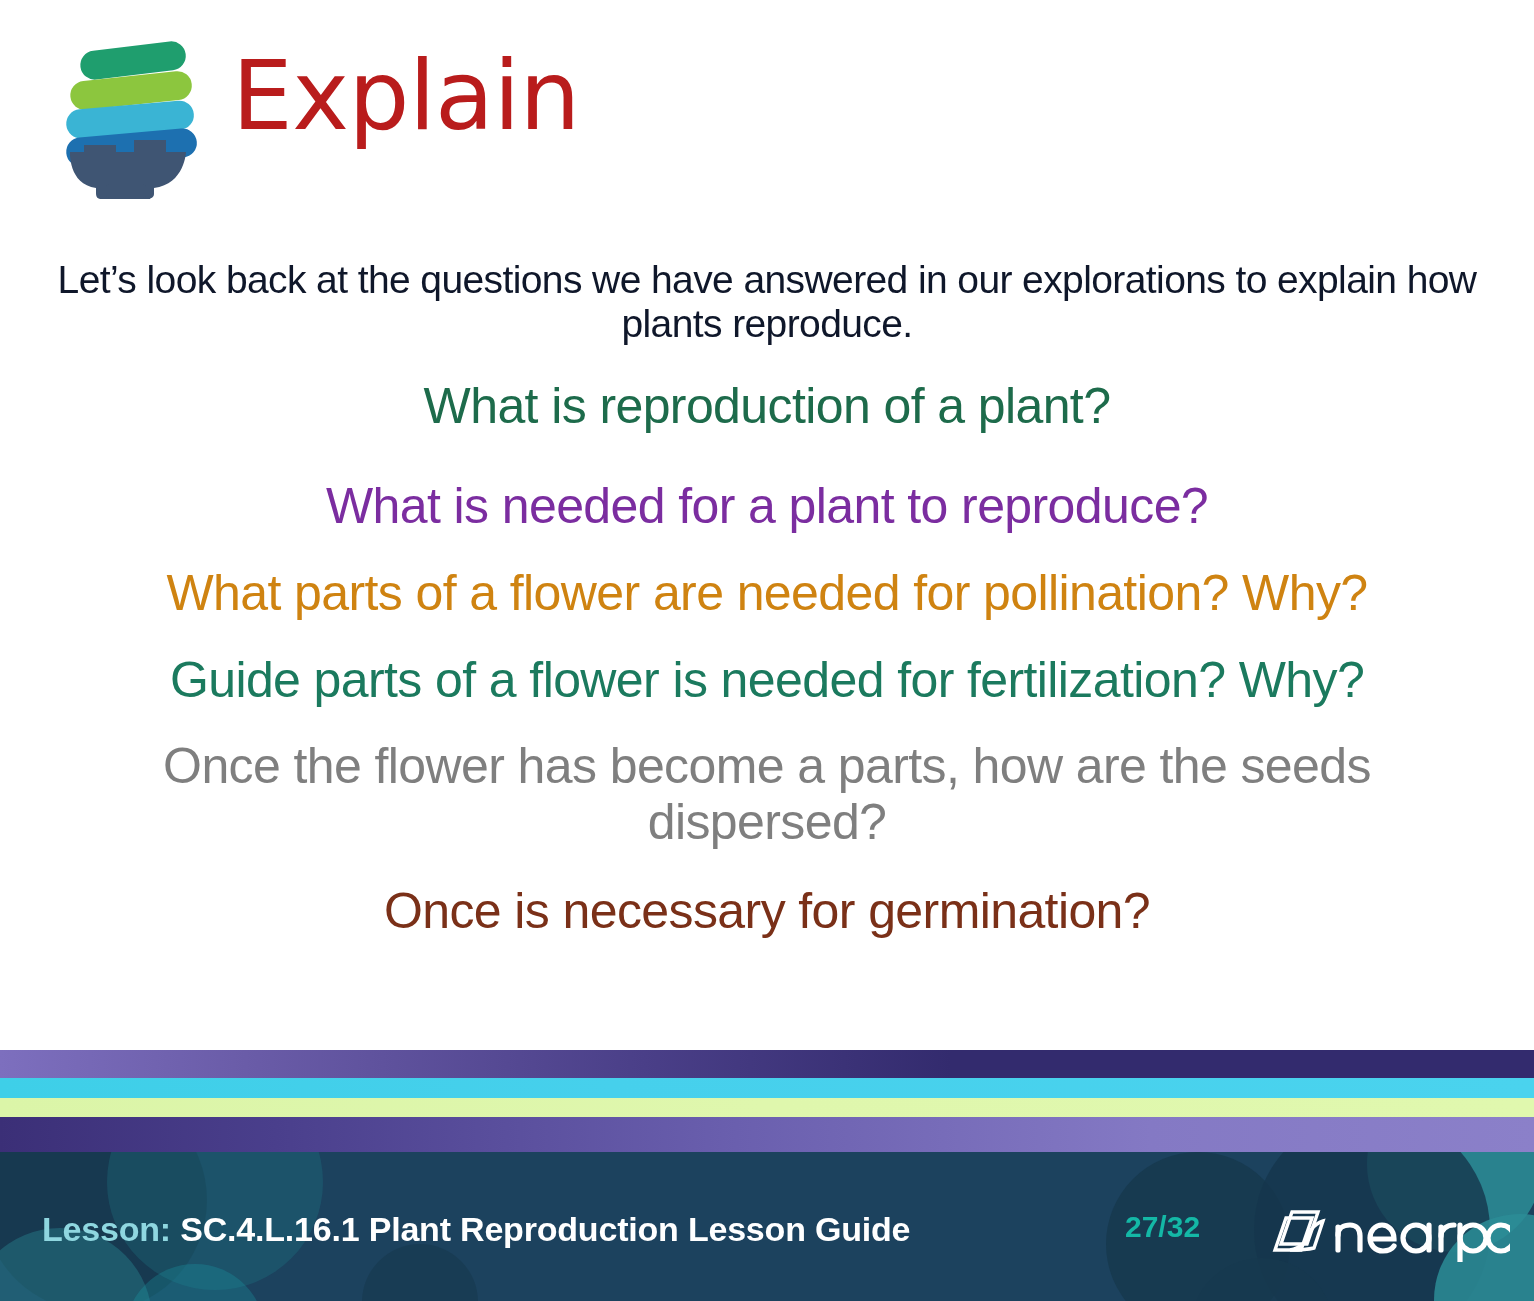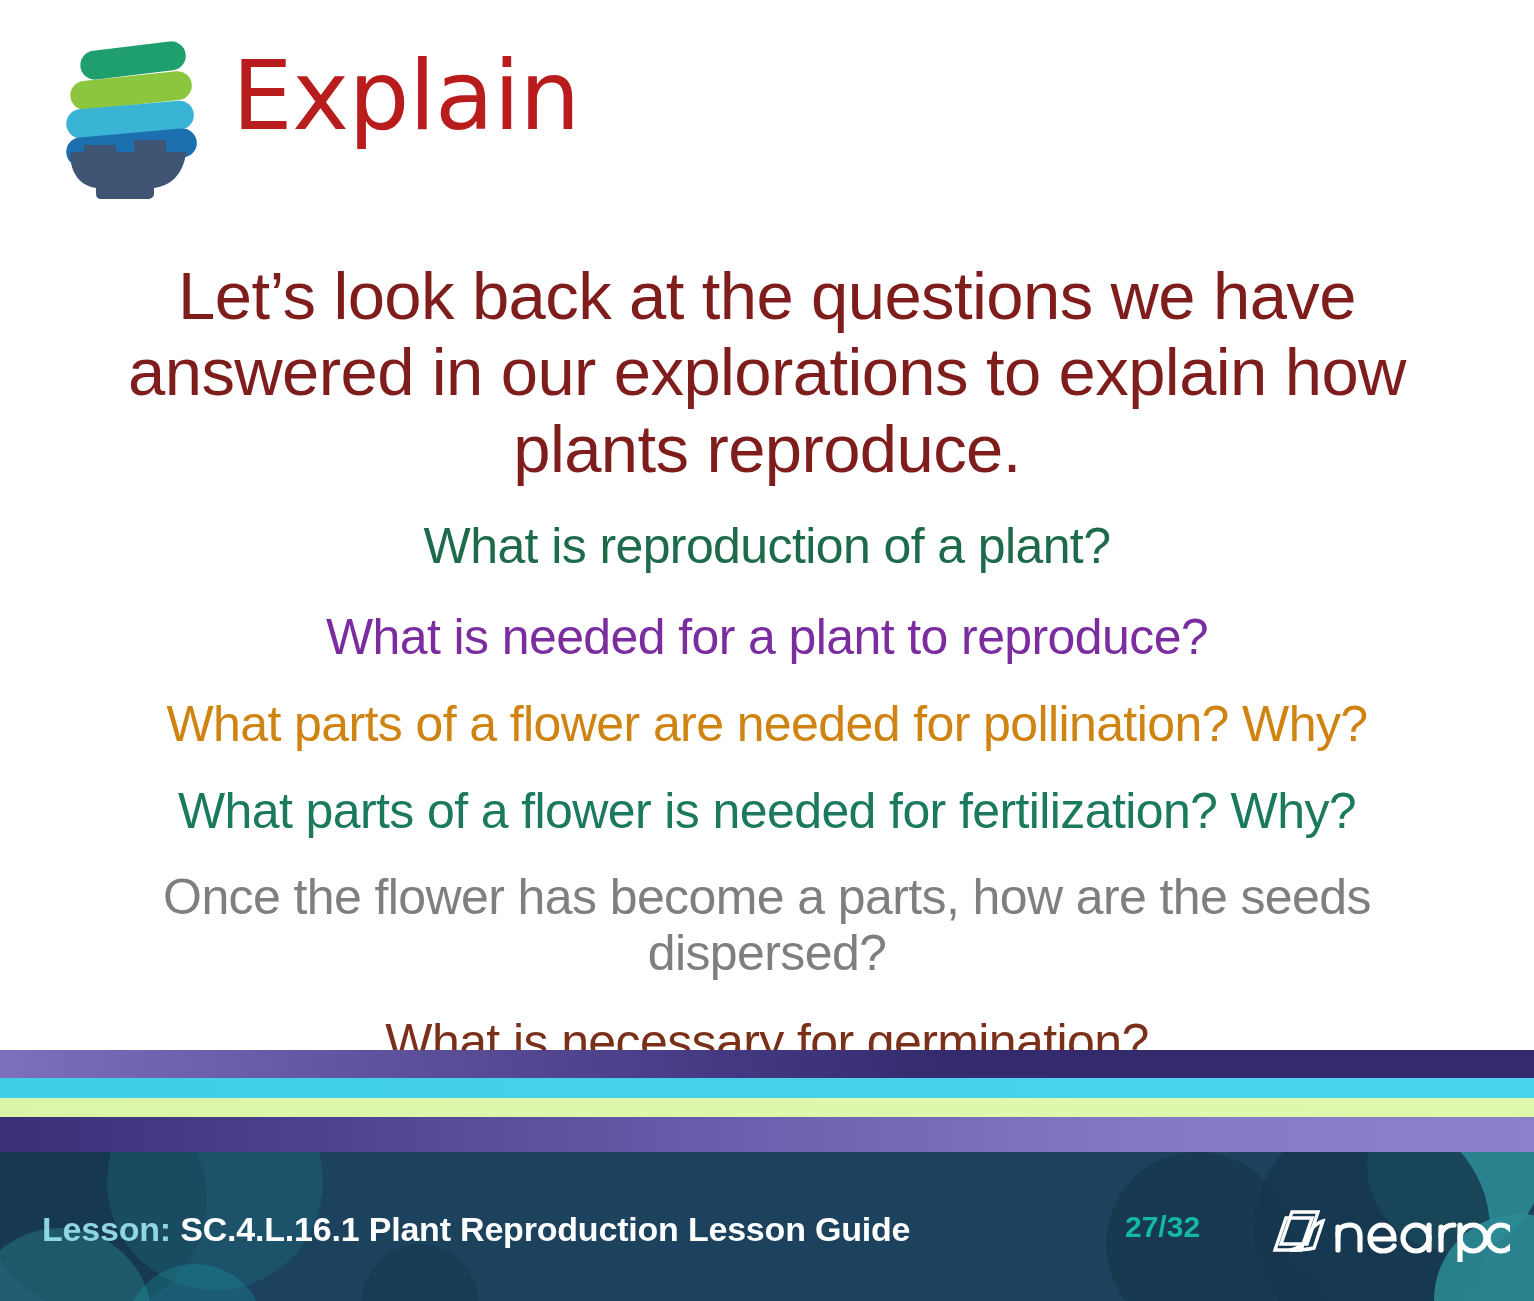--- a/index.html
+++ b/index.html
@@ -56,32 +56,32 @@
     text-align: center;
   }
   .line {
     display: block;
     width: 1430px;
     margin: 0 auto;
     text-align: center;
     font-family: "Liberation Sans", sans-serif;
   }
   .intro {
-    font-size: 67px;
+    font-size: 39px;
     line-height: 1.14;
     font-weight: 400;
-    color: #7f1d1d;
+    color: #0f172a;
     letter-spacing: -0.6px;
   }
   .q {
     font-weight: normal;
     letter-spacing: -0.6px;
   }
   .q1 { font-size: 50px; line-height: 1.1; margin-top: 32px; }
-  .q2 { font-size: 50px; line-height: 1.1; margin-top: 36px; }
+  .q2 { font-size: 50px; line-height: 1.1; margin-top: 45px; }
   .q3 { font-size: 50px; line-height: 1.1; margin-top: 32px; }
   .q4 { font-size: 50px; line-height: 1.1; margin-top: 32px; }
   .q5 { font-size: 50px; line-height: 1.12; margin-top: 30px; font-weight: 400; }
   .q6 { font-size: 50px; line-height: 1.1; margin-top: 34px; }
 
   
   .stripes {
     position: absolute;
     left: 0;
     top: 1050px;
@@ -170,25 +170,25 @@
   <div class="body-block">
 
     <div class="line intro">Let’s look back at the questions we have answered in our explorations to explain how plants reproduce.</div>
 
     <div class="line q q1" style="color:#1d6b4b">What is reproduction of a plant?</div>
 
     <div class="line q q2" style="color:#7b2da0">What is needed for a plant to reproduce?</div>
 
     <div class="line q q3" style="color:#cf8311">What parts of a flower are needed for pollination? Why?</div>
 
-    <div class="line q q4" style="color:#1b7a5e">What parts of a flower is needed for fertilization? Why?</div>
+    <div class="line q q4" style="color:#1b7a5e">Guide parts of a flower is needed for fertilization? Why?</div>
 
     <div class="line q q5" style="color:#7f7f7f">Once the flower has become a parts, how are the seeds dispersed?</div>
 
-    <div class="line q q6" style="color:#7a3018">What is necessary for germination?</div>
+    <div class="line q q6" style="color:#7a3018">Once is necessary for germination?</div>
   </div>
 
   <div class="stripes">
     <div class="stripe stripe-1"></div>
     <div class="stripe stripe-2"></div>
     <div class="stripe stripe-3"></div>
     <div class="stripe stripe-4"></div>
   </div>
 
   <div class="footer">

